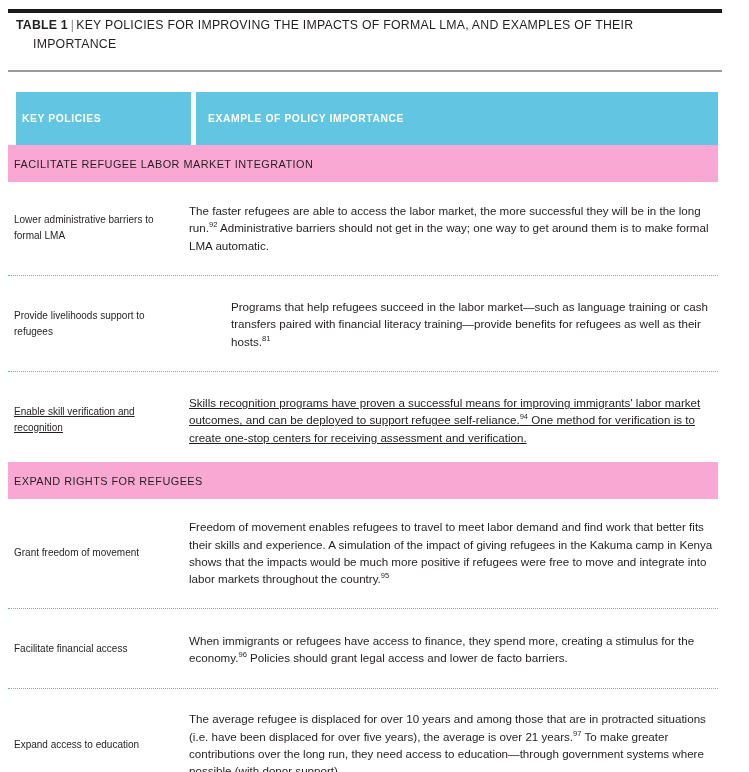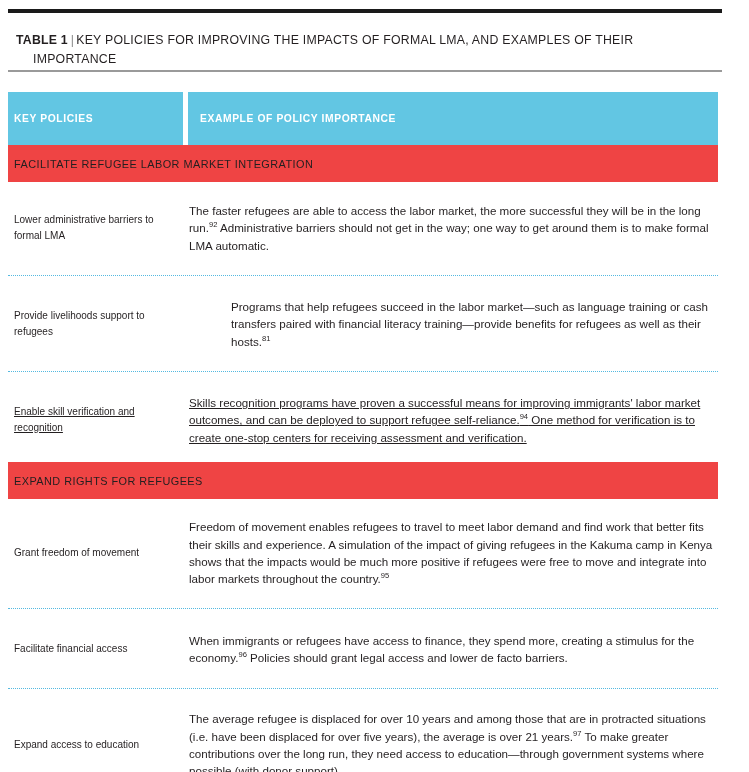--- a/index.html
+++ b/index.html
@@ -23,21 +23,21 @@
     top: 9px;
     width: 714px;
     height: 4px;
     background: #1a1a1a;
   }
 
   
   .title-block {
     position: absolute;
     left: 8px;
-    top: 31px;
+    top: 16px;
     width: 700px;
   }
   .title-line {
     font-size: 12.3px;
     line-height: 19px;
     letter-spacing: 0.25px;
     color: #231f20;
     text-transform: uppercase;
     padding-left: 25px;
     text-indent: -25px;
@@ -88,25 +88,25 @@
     color: #ffffff;
     font-size: 10.3px;
     font-weight: bold;
     letter-spacing: 0.6px;
     text-transform: uppercase;
     display: flex;
     align-items: center;
     padding-left: 6px;
     box-sizing: border-box;
   }
-  .th.col1 { width: 175px; }
+  .th.col1 { width: 175px; margin-left: 8px; }
   .th.col2 { flex: 1; padding-left: 12px; }
 
   .section-band {
-    background: #ef4444;
+    background: #f9a8d4;
     height: 37px;
     display: flex;
     align-items: center;
     padding-left: 6px;
     font-size: 10.9px;
     letter-spacing: 0.45px;
     text-transform: uppercase;
     color: #231f20;
     box-sizing: border-box;
   }

